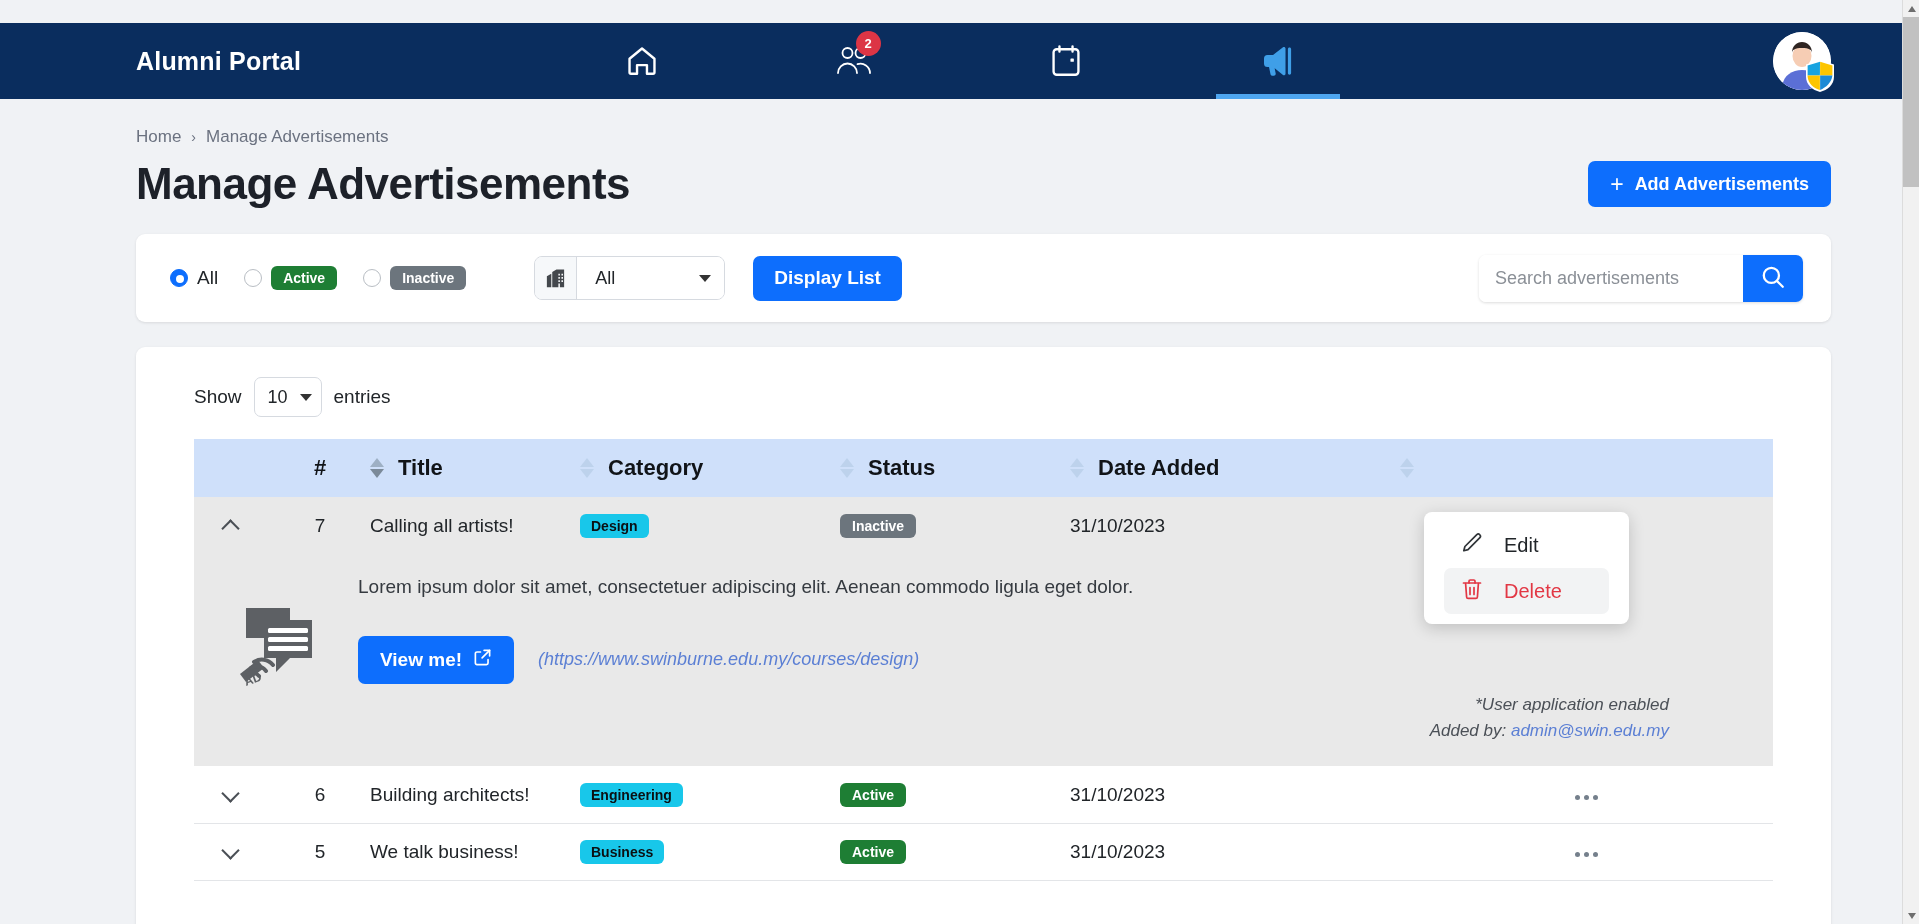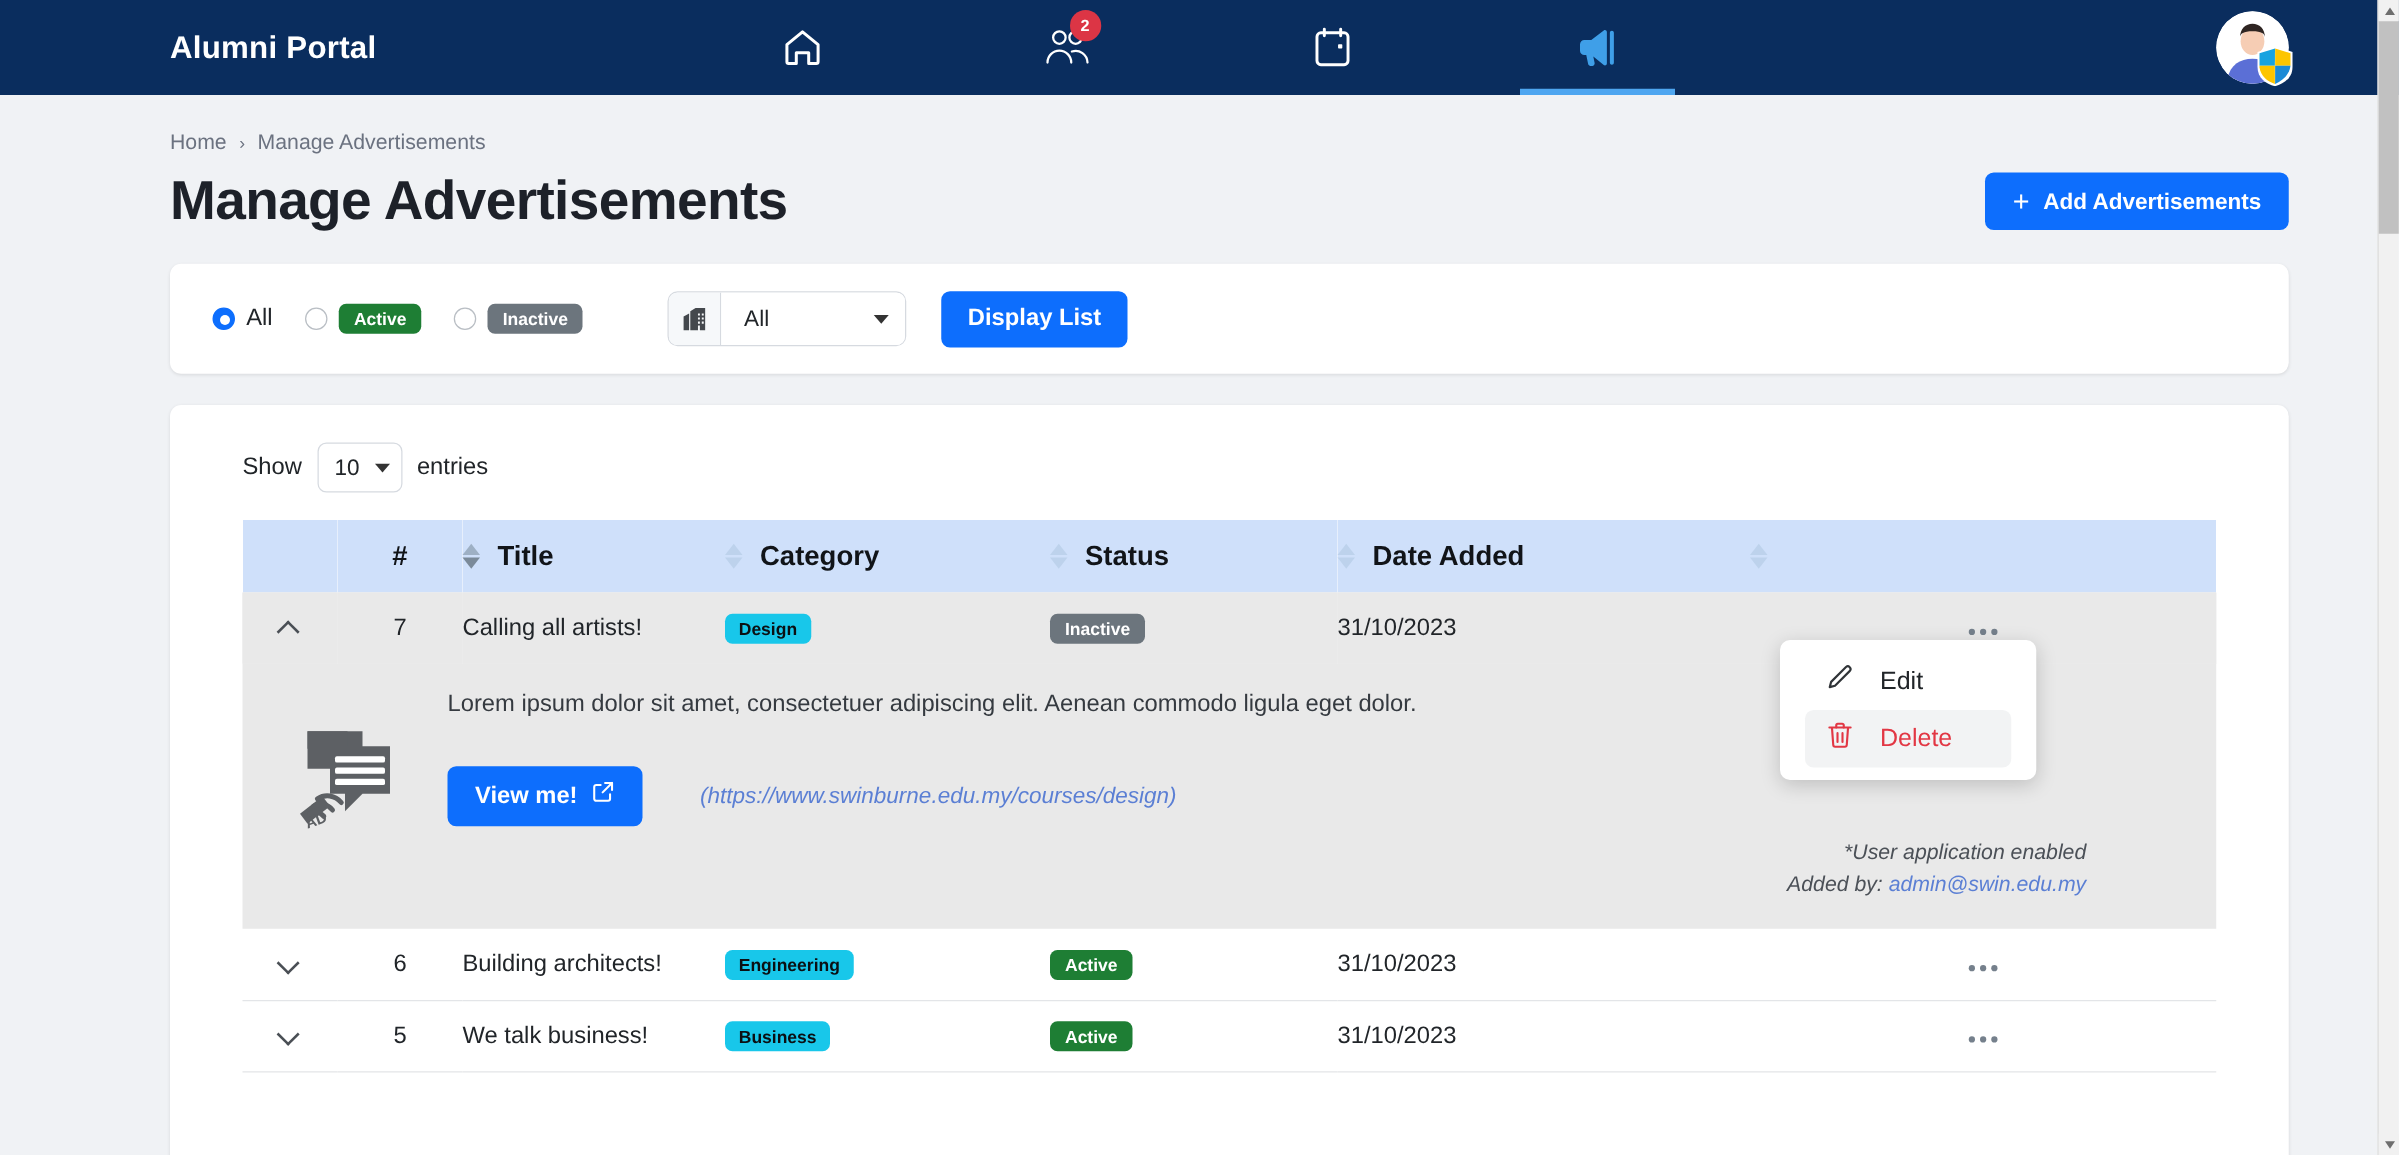--- a/index.html
+++ b/index.html
@@ -13,20 +13,21 @@
     overflow:hidden;
     position:relative;
   }
 
   
   .navbar {
     height:76px; background:#0a2d5e;
     display:flex; align-items:center;
     padding:0 0 0 136px;
     position:relative;
+    margin-top:23px;
   }
   .brand {
     color:#ffffff; font-size:25px; font-weight:bold;
     letter-spacing:.2px; white-space:nowrap;
   }
   .nav-icons {
     position:absolute; left:0; right:0; top:0; bottom:0;
     display:flex; align-items:stretch; justify-content:center;
     gap:88px; pointer-events:none;
   }
@@ -236,21 +237,21 @@
   .actions-cell { text-align:center; }
 
   
   tr.detail-row td { background:#e9e9e9; padding:0; }
   .detail {
     display:flex; gap:0; padding:8px 0 22px 0; position:relative;
   }
   .ad-thumb-col { width:164px; display:flex; justify-content:center; padding-top:40px; }
   .detail-main { flex:1; padding-right:64px; }
   .detail-desc { font-size:19px; color:#353a40; line-height:1.35; padding-top:12px; }
-  .detail-actions { display:flex; align-items:center; gap:22px; margin-top:36px; }
+  .detail-actions { display:flex; align-items:center; margin-top:36px; }
   .btn-view {
     background:#0d6efd; color:#fff; border:none; border-radius:7px;
     height:48px; padding:0 22px; font-size:19px; font-weight:bold;
     display:inline-flex; align-items:center; gap:11px; cursor:pointer;
     font-family:"Liberation Sans", sans-serif;
   }
   .detail-url { font-size:18px; font-style:italic; color:#5b7fd4;margin-left:24px; }
   .detail-meta {
     text-align:right; font-size:17px; font-style:italic;
     color:#4b5057; line-height:1.55; margin-top:8px; padding-right:40px;
@@ -386,20 +387,31 @@
         </svg>
       </div>
       <div class="select-field">
         <span>All</span>
         <span class="chev"></span>
       </div>
     </div>
 
     <button class="btn-display">Display List</button>
 
+    <div class="search-wrap">
+      <input class="search-input" type="text" placeholder="Search advertisements" style="">
+      <button class="search-btn">
+        <span>
+          <svg width="26" height="26" viewBox="0 0 24 24" fill="none" stroke="#ffffff" stroke-width="2.1" stroke-linecap="round">
+            <circle cx="10.5" cy="10.5" r="7"></circle>
+              <path d="M15.8 15.8 21 21"></path>
+          </svg>
+        </span>
+      </button>
+    </div>
   </div>
 
   <div class="card table-card">
 
     <div class="show-entries">
       <span>Show</span>
       <div class="entries-select">
         <span>10</span>
         <span class="chev"></span>
       </div>

